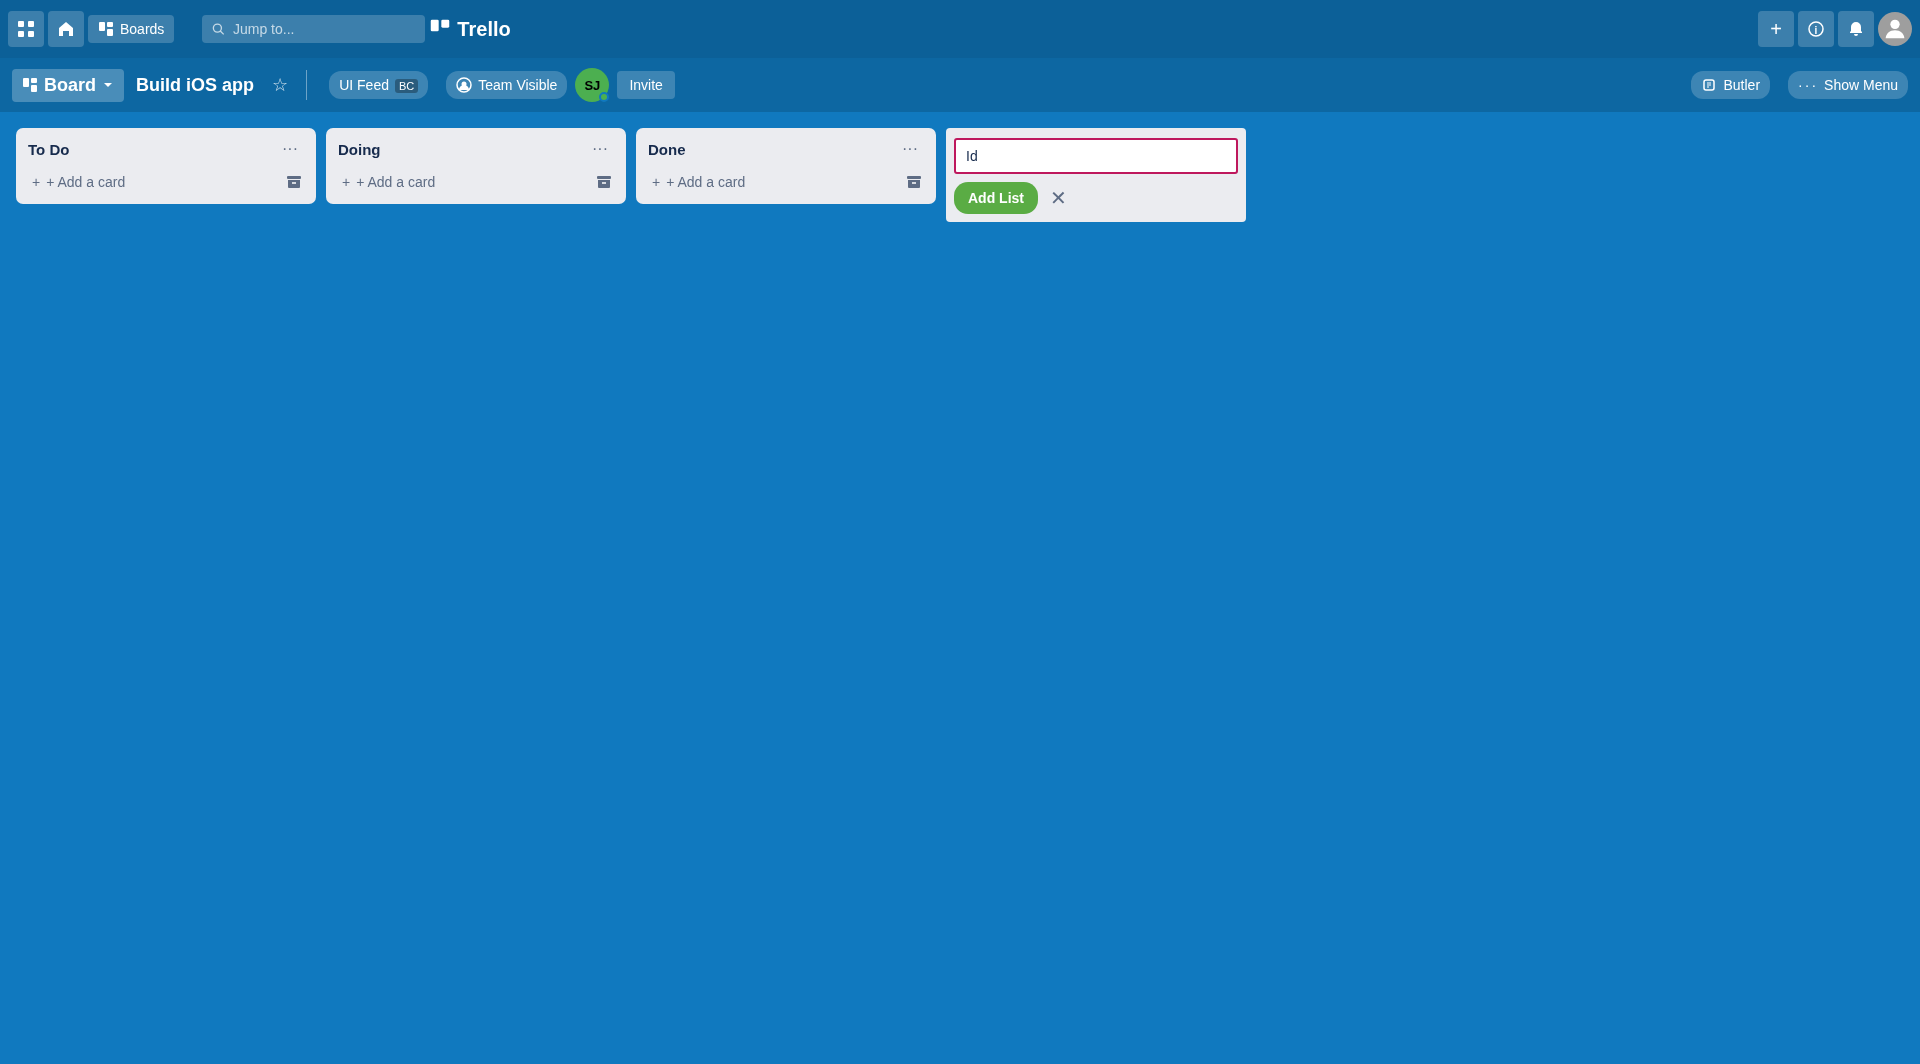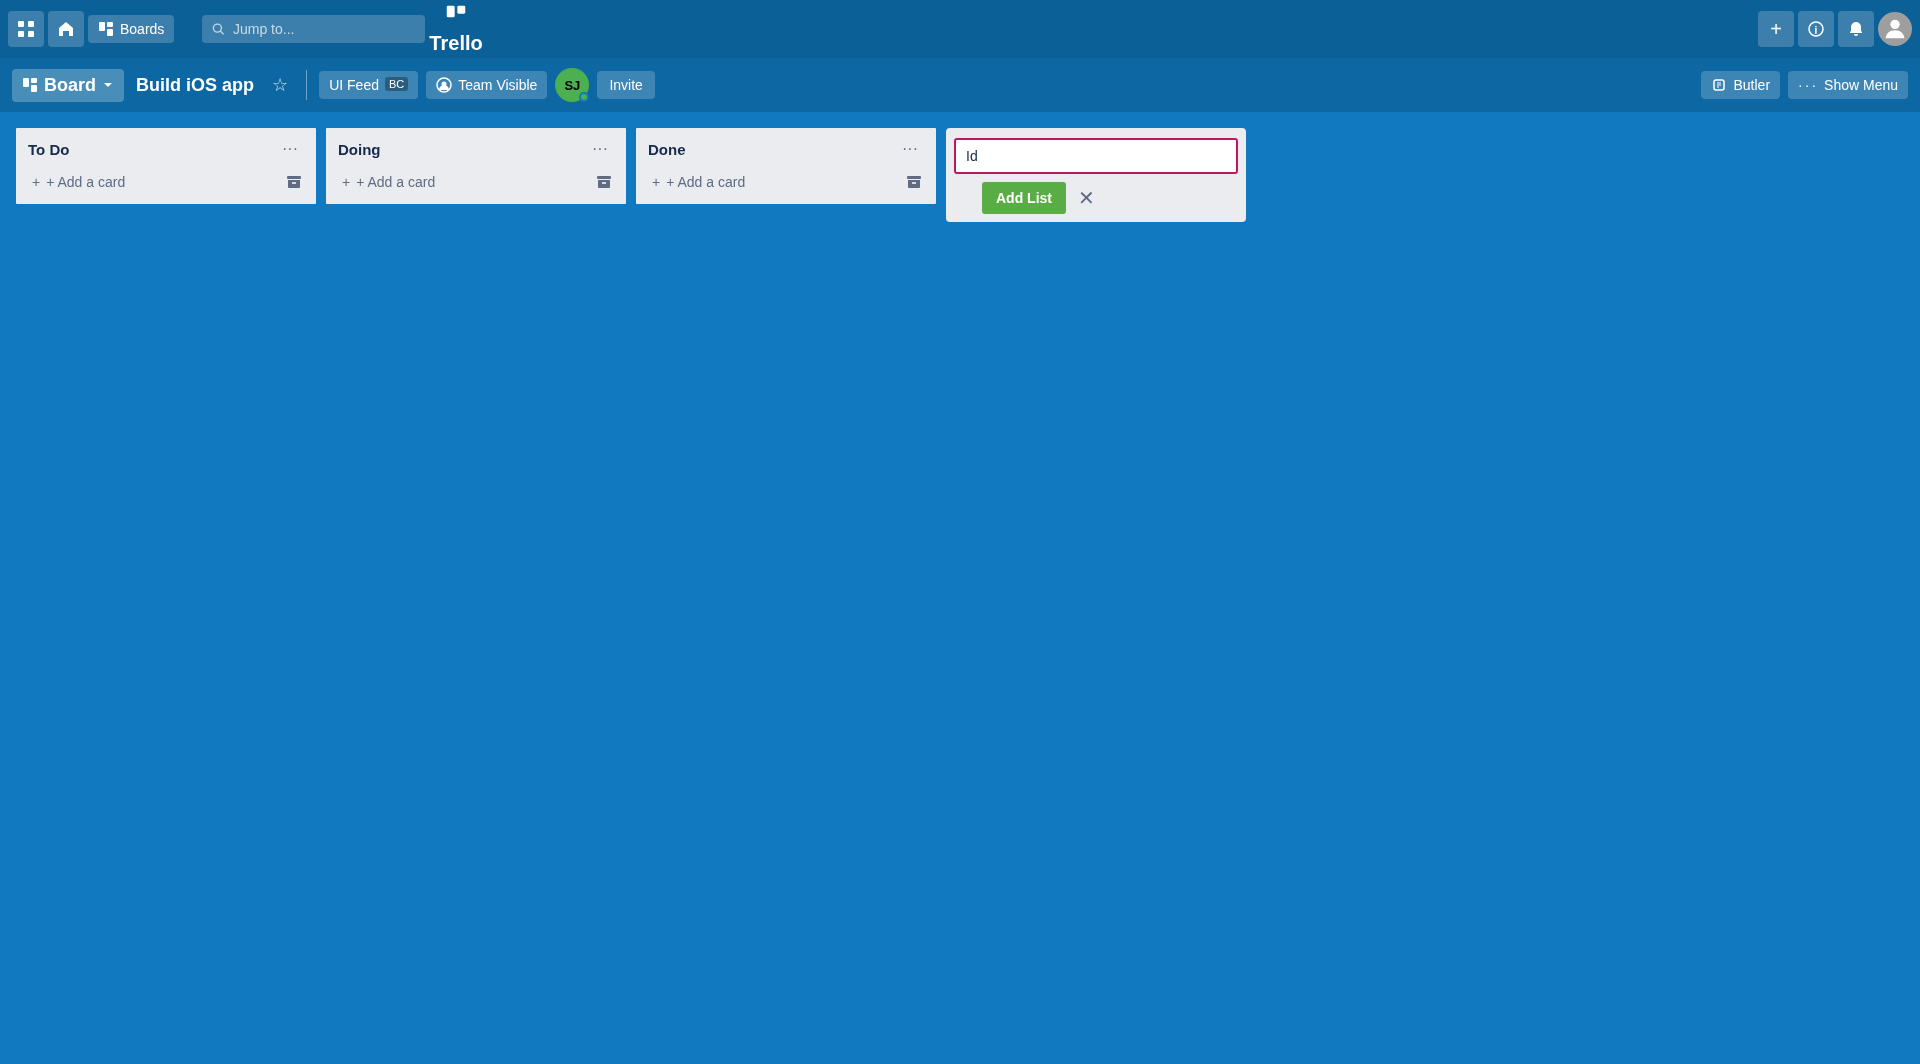--- a/index.html
+++ b/index.html
@@ -46,21 +46,20 @@
       align-items: center;
       gap: 4px;
     }
     .trello-logo {
       display: flex;
       align-items: center;
       gap: 6px;
       color: #fff;
       font-size: 20px;
       font-weight: 800;
-      flex-direction: column;
     }
     .trello-logo-icon {
       width: 22px;
       height: 22px;
     }
     .search-bar {
       background: rgba(255,255,255,0.2);
       border: none;
       border-radius: 4px;
       color: #fff;
@@ -106,29 +105,30 @@
     }
     .board-nav-divider {
       width: 1px;
       height: 30px;
       background: rgba(255,255,255,0.4);
       margin: 0 4px;
     }
     .board-nav-btn {
       background: rgba(255,255,255,0.2);
       border: none;
-      border-radius: 4px;
-      color: #fff;
-      cursor: pointer;
-      display: flex;
-      align-items: flex-start;
+      border-radius: 12px;
+      color: #fff;
+      cursor: pointer;
+      display: flex;
+      align-items: flex-end;
       gap: 6px;
       padding: 6px 10px;
       font-size: 14px;
       font-weight: 500;
+      margin-left: 10px;
     }
     .star-btn {
       background: transparent;
       border: none;
       color: rgba(255,255,255,0.8);
       cursor: pointer;
       font-size: 18px;
       padding: 4px 6px;
     }
     .badge {
@@ -184,21 +184,21 @@
       padding: 16px;
       display: flex;
       align-items: flex-start;
       gap: 10px;
       overflow-x: auto;
     }
 
     
     .list {
       background: #EBECF0;
-      border-radius: 1px;
+      border-radius: 7px;
       width: 300px;
       min-width: 300px;
       padding: 10px 8px 8px;
     }
     .list-header {
       display: flex;
       align-items: center;
       justify-content: space-between;
       margin-bottom: 8px;
       padding: 0 4px;
@@ -267,27 +267,26 @@
       background: #fff;
     }
     .new-list-actions {
       display: flex;
       align-items: center;
       gap: 6px;
     }
     .add-list-btn {
       background: #5AAC44;
       border: none;
-      border-radius: 3px;
+      border-radius: 14px;
       color: #fff;
       cursor: pointer;
       font-size: 14px;
       font-weight: 700;
       padding: 8px 14px;
-      margin-left: 28px;
     }
     .cancel-list-btn {
       background: transparent;
       border: none;
       cursor: pointer;
       color: #5E6C84;
       font-size: 20px;
       padding: 4px 6px;
       line-height: 1;
     }

